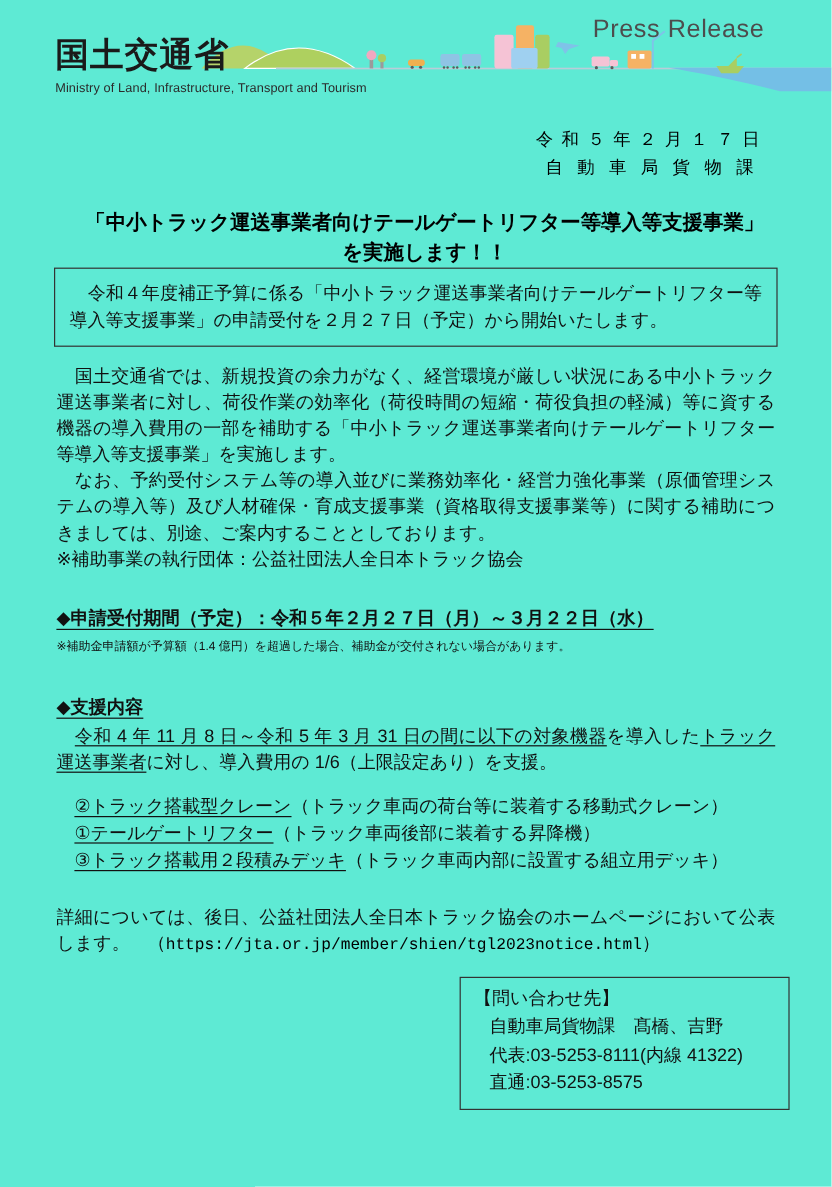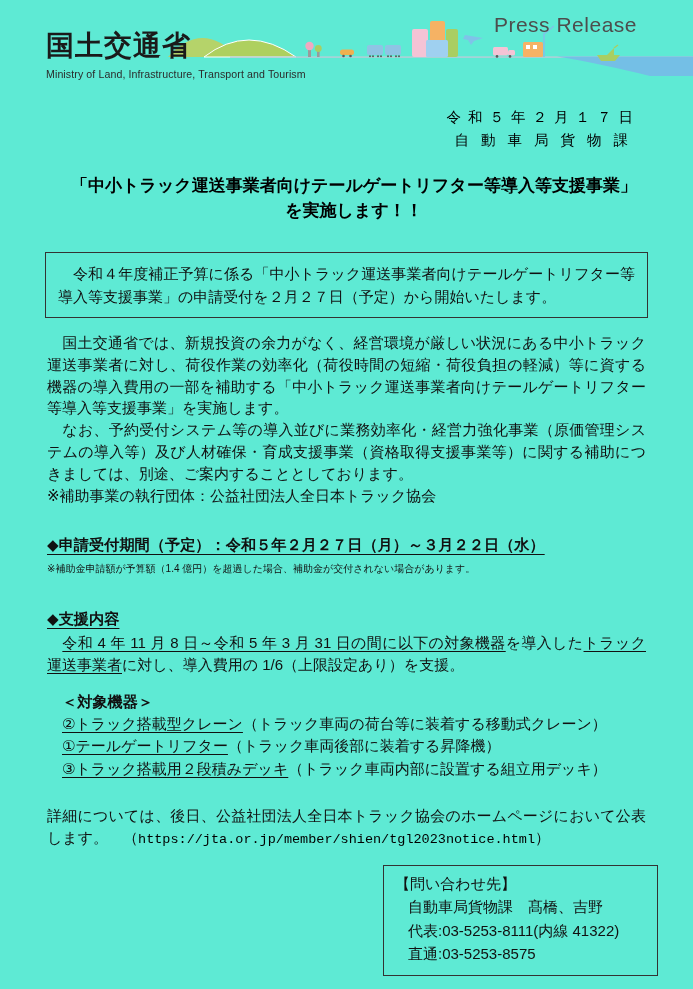--- a/index.html
+++ b/index.html
@@ -24,21 +24,21 @@
   }
   .illustration { position: absolute; left: 130px; top: 18px; width: 563px; height: 62px; z-index: 1; }
   
   .date-block { margin-top: 6px; text-align: right; padding-right: 53px; font-size: 14.5px; line-height: 23px; color: #000; }
   .date-line { letter-spacing: 7px; }
   .dept-line { letter-spacing: 12px; }
   
   .doc-title { margin-top: 21px; text-align: center; font-weight: 700; font-size: 17px; line-height: 25px; color: #000; padding-left: 15px; }
   
   .summary-box {
-    margin: 29px 45px 0 45px;
+    margin: 0 45px 0 45px;
     border: 1.6px solid #333;
     padding: 9px 12px;
     font-size: 15px; line-height: 23px; text-align: justify;
   }
   
   .body-block { margin: 14px 47px 0 47px; font-size: 15px; line-height: 21.8px; text-align: justify; }
   .body-block p { margin: 0; }
   .executor-note { }
   
   .section { margin-left: 47px; margin-right: 47px; }
@@ -176,21 +176,20 @@
   </div>
 
   <div class="section sec-support">
     <div class="section-heading">
       <span class="u-head">◆支援内容</span>
     </div>
     <p class="support-par"><span>　</span><span class="u">令和 4 年 11 月 8 日～令和 5 年 3 月 31 日の間に以下の対象機器</span><span>を導入した</span><span class="u">トラック運送事業者</span><span>に対し、導入費用の 1/6（上限設定あり）を支援。</span></p>
   </div>
 
   <div class="equipment">
-    <div class="equipment-heading">＜対象機器＞</div>
     <div class="equip-item"><span class="u">②トラック搭載型クレーン</span><span>（トラック車両の荷台等に装着する移動式クレーン）</span></div>
     <div class="equip-item"><span class="u">①テールゲートリフター</span><span>（トラック車両後部に装着する昇降機）</span></div>
     <div class="equip-item"><span class="u">③トラック搭載用２段積みデッキ</span><span>（トラック車両内部に設置する組立用デッキ）</span></div>
   </div>
 
   <p class="details-par"><span>詳細については、後日、公益社団法人全日本トラック協会のホームページにおいて公表します。　（</span><span class="url">https://jta.or.jp/member/shien/tgl2023notice.html</span><span>）</span></p>
 
   <div class="contact-box">
     <div>【問い合わせ先】</div>
     <div class="indent">自動車局貨物課　髙橋、吉野</div>

